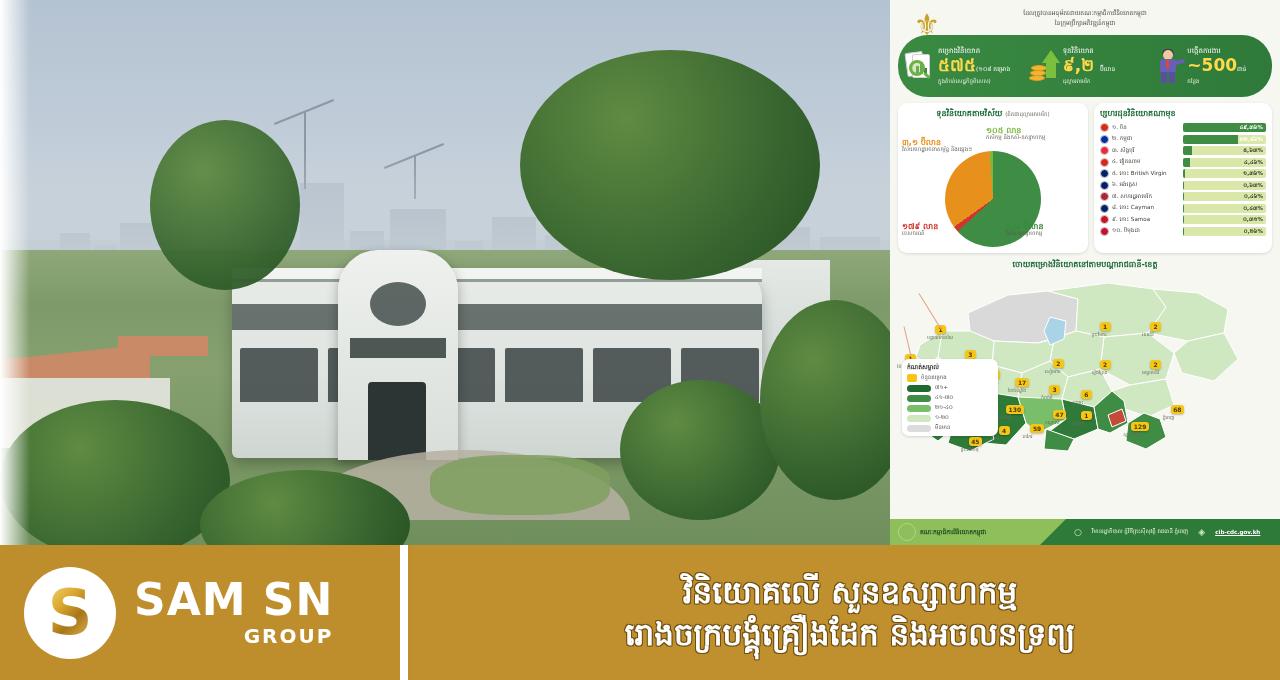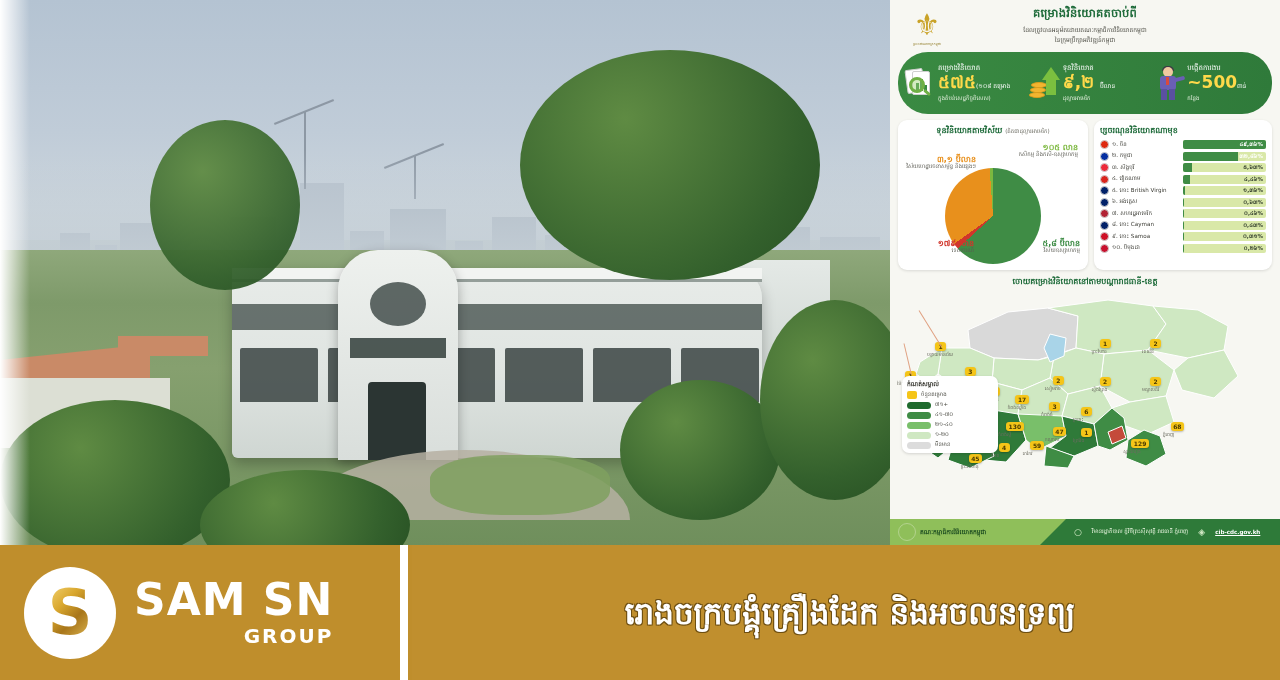--- a/index.html
+++ b/index.html
@@ -115,21 +115,21 @@
 
   .cards { display:flex; gap:6px; margin:6px 8px 0 8px; }
   .card { background:#fff; border-radius:9px; box-shadow:0 1px 3px rgba(0,0,0,.12); padding:5px 6px; }
   .card-donut { width:190px; height:150px; position:relative; }
   .card-rank { flex:1; height:150px; position:relative; }
   .card-h { font-size:8px; font-weight:bold; color:#1e6b3a; text-align:center; }
   .card-h small { font-size:5.5px; font-weight:normal; color:#6a6a60; }
 
   .donut-wrap { position:absolute; left:50%; top:48px; transform:translateX(-50%); width:96px; height:96px; }
   .donut { width:96px; height:96px; border-radius:50%; }
-  .dlabel { position:absolute; font-size:5.5px; color:#5a5a52; text-align:right; line-height:7px; }
+  .dlabel { position:absolute; font-size:5.5px; color:#5a5a52; text-align:left; line-height:7px; }
   .dlabel b { display:block; font-size:8px; }
   .dl-green b { color:#3a8a42; }
   .dl-orange b { color:#e8901c; }
   .dl-red b { color:#d1352b; }
   .dl-lime b { color:#7cb83f; }
 
   .rank-row { display:flex; align-items:center; gap:3px; margin-top:2.5px; }
   .flag { width:9px; height:9px; border-radius:50%; flex:0 0 9px; border:.5px solid #cfcfcf; }
   .rank-name { font-size:5.6px; color:#3a3a33; width:68px; white-space:nowrap; overflow:hidden; }
   .bar-track { flex:1; height:9px; background:#d9e8a8; border-radius:2px; position:relative; overflow:hidden; }
@@ -266,21 +266,20 @@
   <div class="photo-fade-l"></div>
 </div>
 
 <div id="info">
 
   <div class="ig-head">
     <div class="emblem">
       <div class="cr">⚜</div>
       <div class="cap">ព្រះរាជាណាចក្រកម្ពុជា</div>
     </div>
-    <div class="ig-title">គម្រោងវិនិយោគតចាប់ពី</div>
     <div class="ig-sub">ដែលត្រូវបានអនុម័តដោយគណៈកម្មាធិការវិនិយោគកម្ពុជា</div>
     <div class="ig-sub2">នៃក្រុមប្រឹក្សាអភិវឌ្ឍន៍កម្ពុជា</div>
   </div>
 
   <div class="greenbar">
 
     <div class="gb-cell">
       <div class="gb-icon">
         <div class="ic-doc">
           <div class="p1"></div>
@@ -361,21 +360,21 @@
         <span>ទេសចរណ៍</span>
       </div>
       <div class="dlabel dl-green" style="left:108px;top:120px;width:74px;">
         <b>៥,៨ ប៊ីលាន</b>
         <span>វិស័យឧស្សាហកម្ម</span>
       </div>
     </div>
 
     <div class="card card-rank">
       <div class="card-h" style="text-align:left;margin-bottom:3px;">
-        <span>ប្សចរណុនវិនិយោគណាមុខ</span>
+        <span>ប្សហរដុនវិនិយោគណាមុខ</span>
       </div>
       <div id="rank-rows">
           <div class="rank-row">
             <div class="flag" style="background:#de2910"></div>
             <div class="rank-name">១. ចិន</div>
             <div class="bar-track">
               <div class="bar-fill" style="width:100%"></div>
               <div class="bar-val on">៤៩,៣៦%</div>
             </div>
           </div>
@@ -582,15 +581,16 @@
     <div class="logo-circle">
       <div class="logo-s">S</div>
     </div>
     <div class="logo-words">
       <div class="logo-main">SAM SN</div>
       <div class="logo-sub">GROUP</div>
     </div>
   </div>
   <div class="divider"></div>
   <div class="headline">
+    <div class="hl">វិនិយោគលើ សួនឧស្សាហកម្ម</div>
     <div class="hl">រោងចក្របង្គុំគ្រឿងដែក និងអចលនទ្រព្យ</div>
   </div>
 </div>
 
 </body></html>

